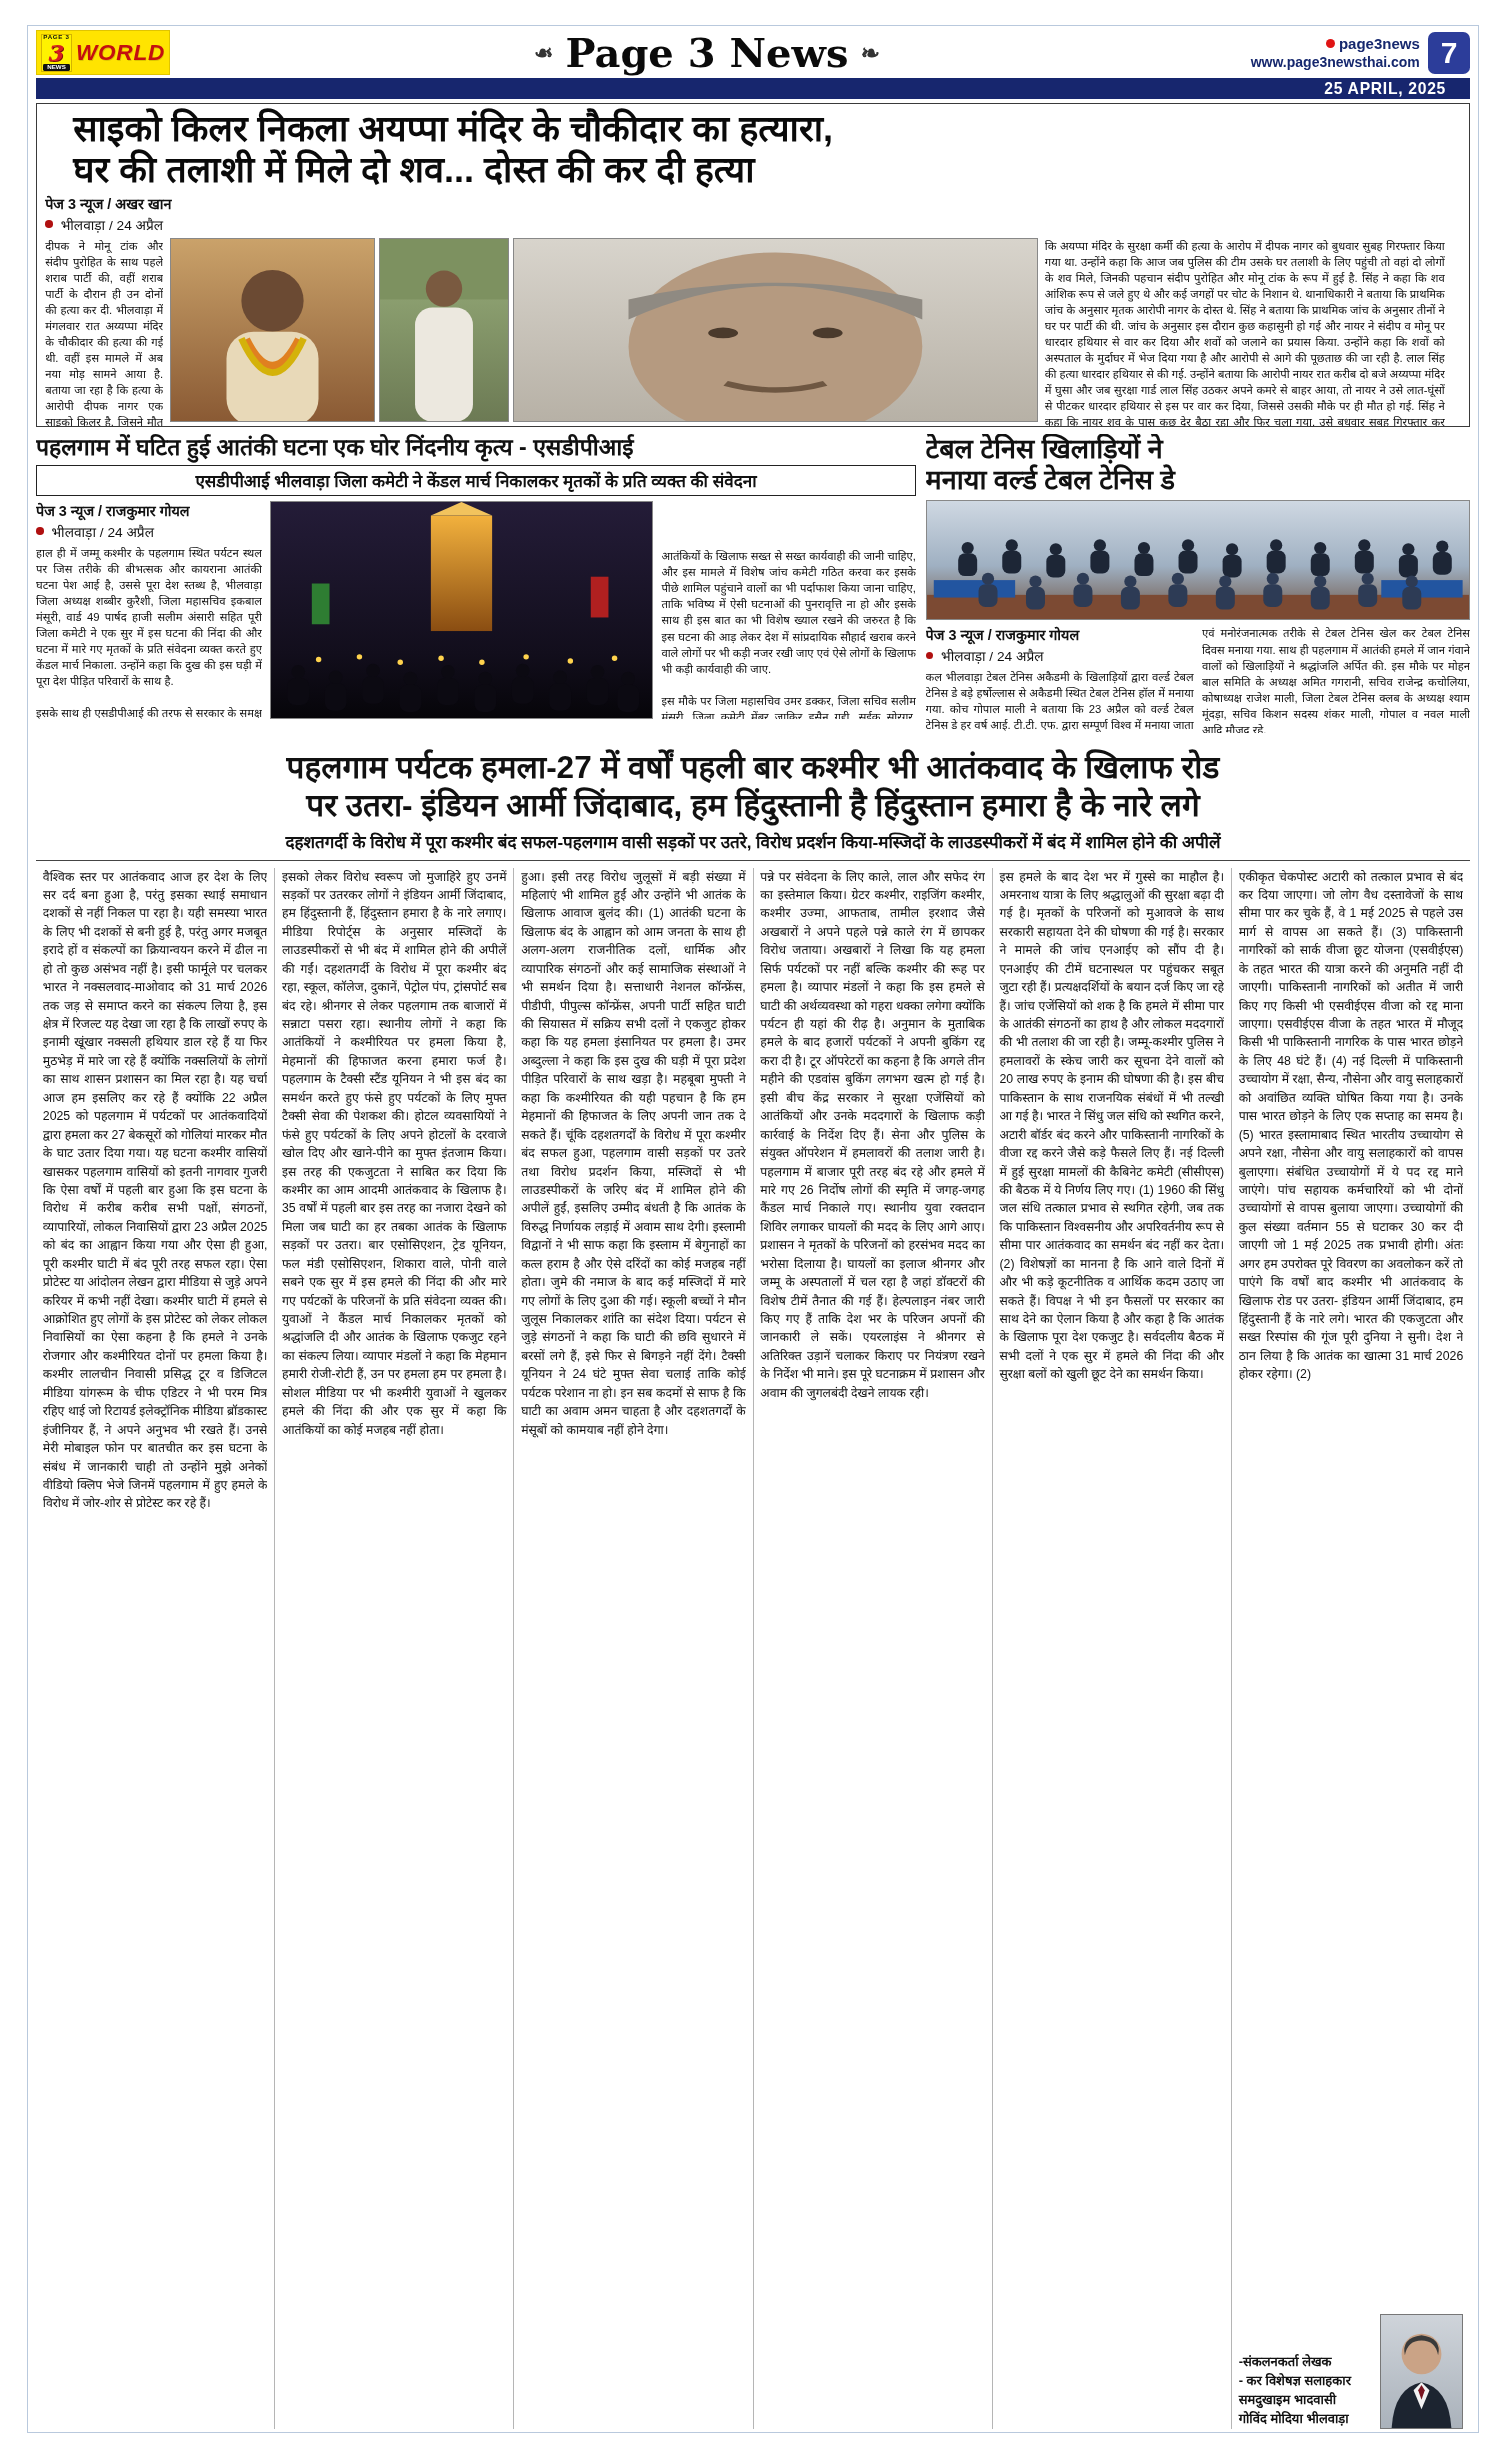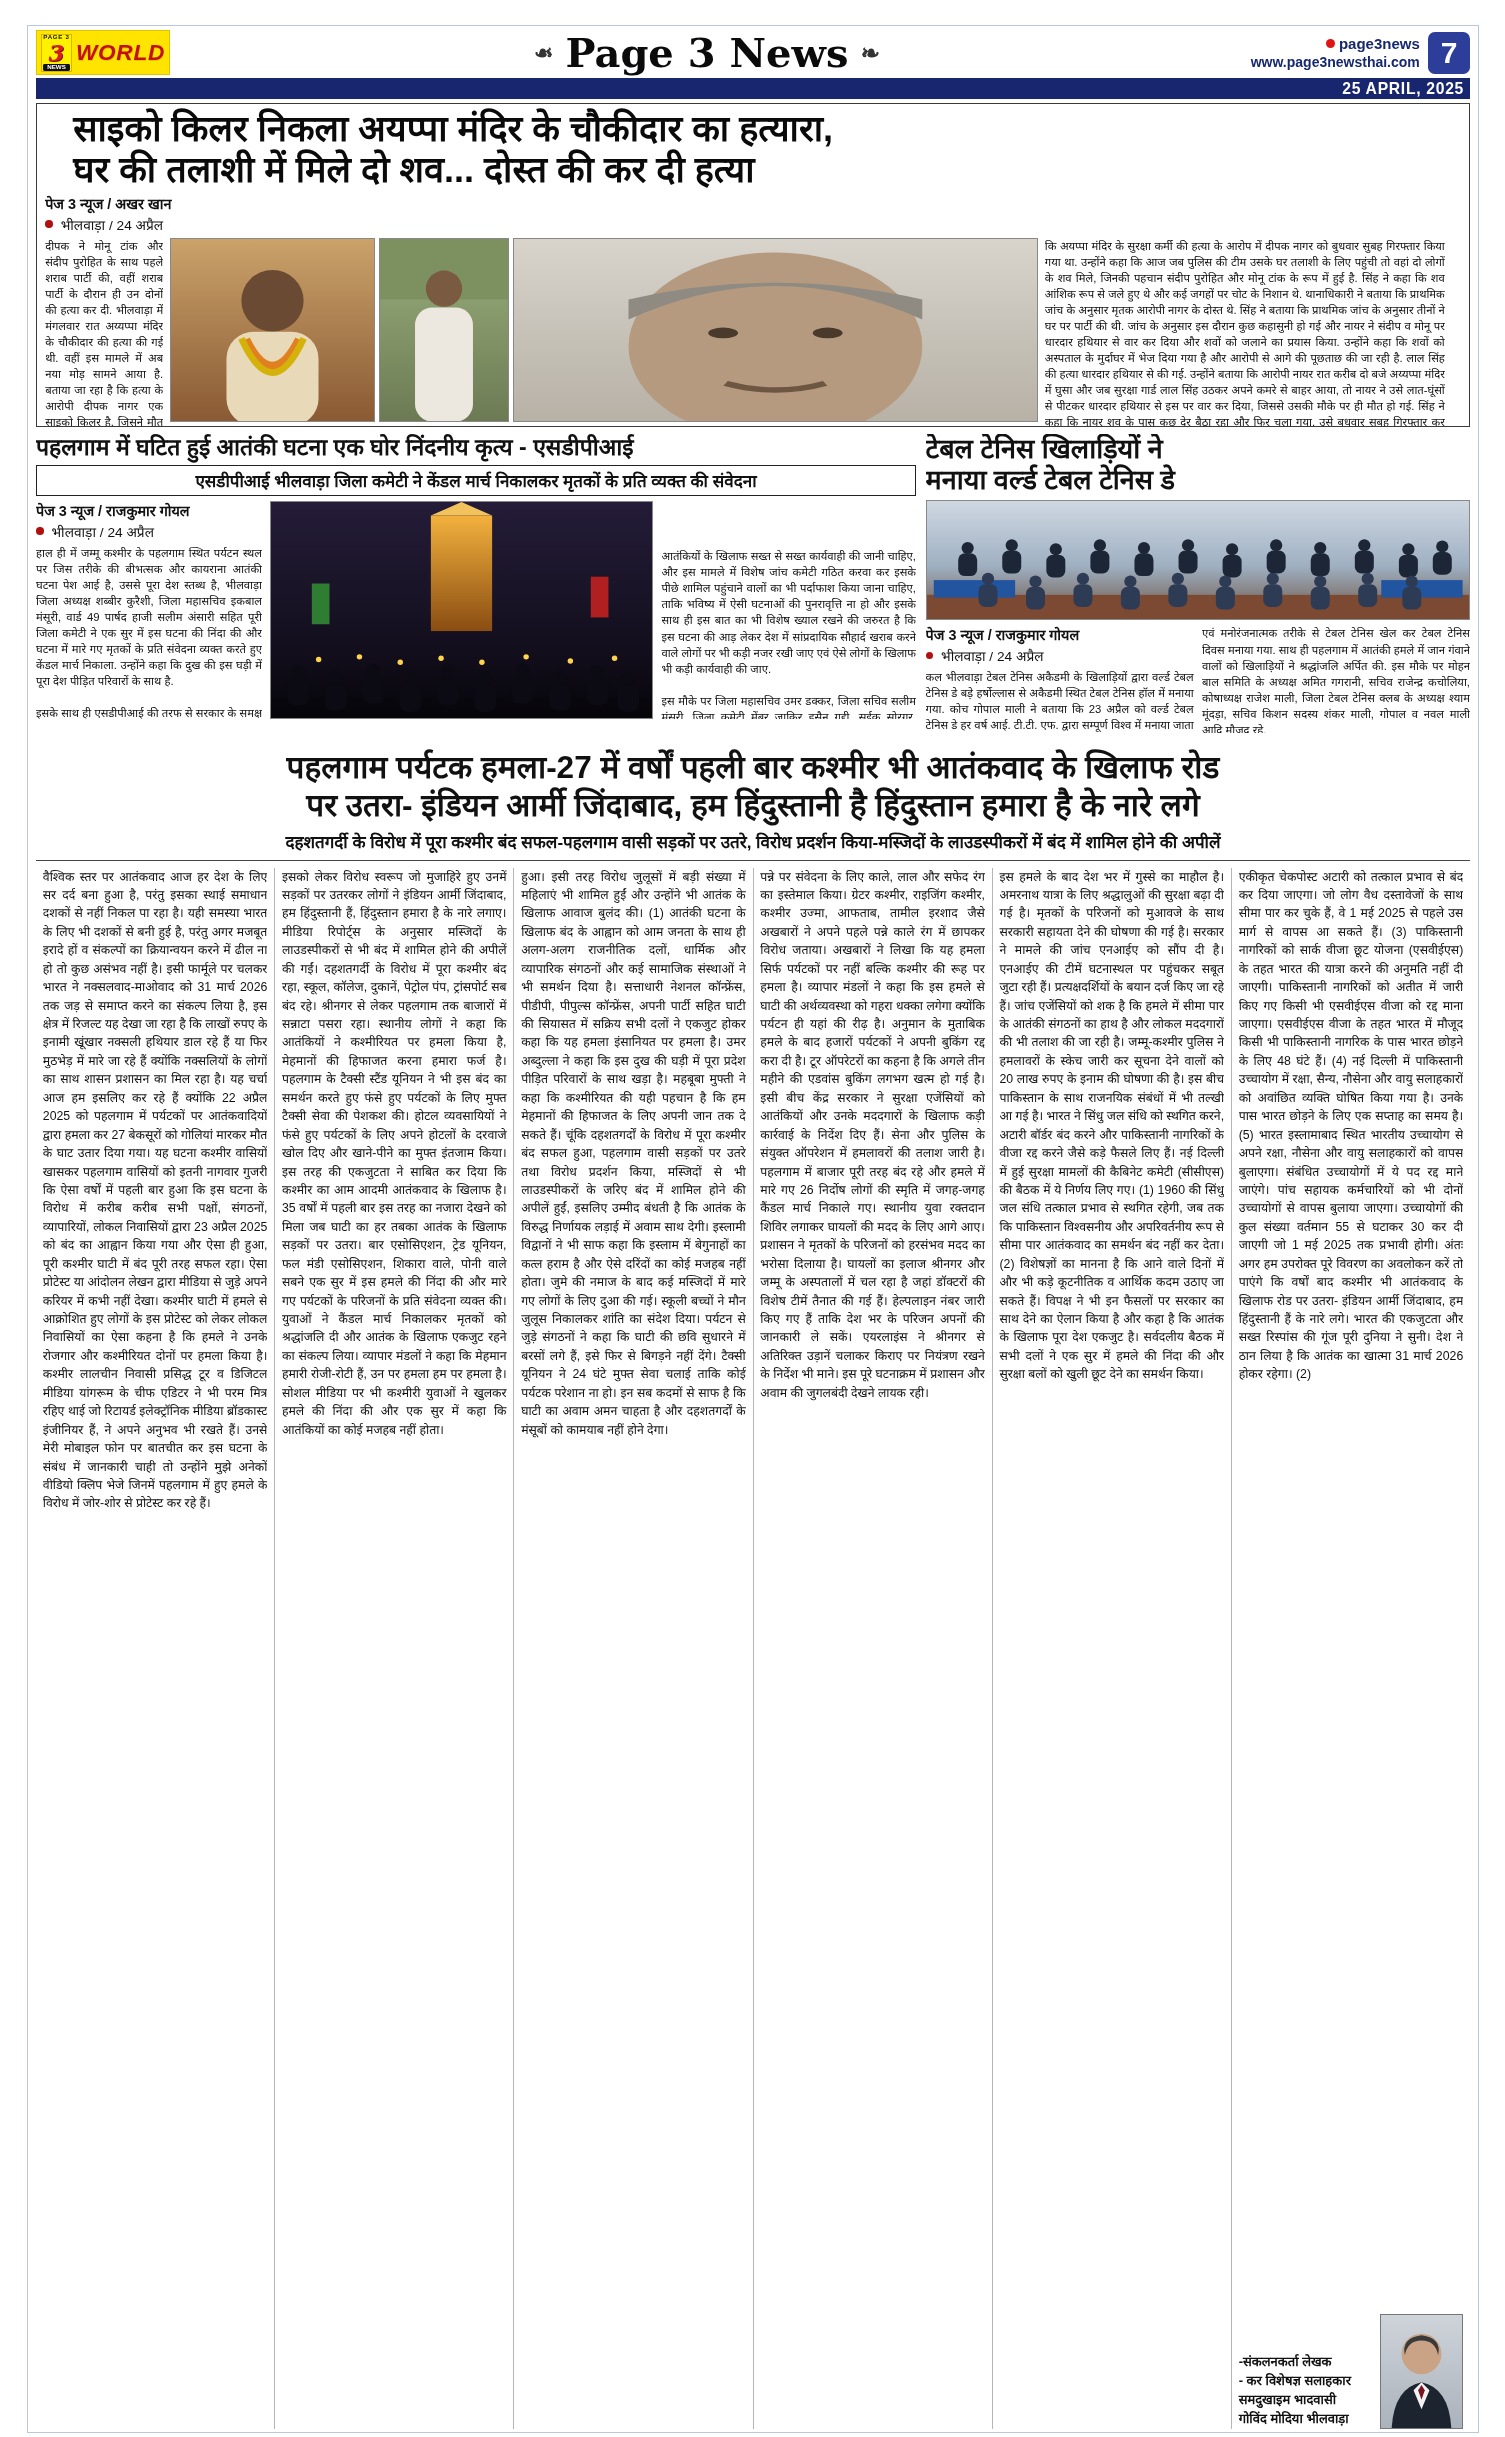--- a/index.html
+++ b/index.html
@@ -49,21 +49,21 @@
   .dot-icon { width:9px; height:9px; border-radius:50%; background:#e01414; display:inline-block; }
   .website { font-weight:bold; font-size:14px; color:#16286e; }
   .pagenum-box {
     width:42px; height:42px; background:#2c3d9a; color:#fff; border-radius:6.8px;
     display:flex; align-items:center; justify-content:center;
     font-size:30px; font-weight:bold; align-self:center;
   }
   .date-bar {
     margin-top:3.4px; height:20.5px; background:#17266e; color:#fff;
     display:flex; align-items:center; justify-content:flex-end;
-    font-weight:bold; font-size:15.7px; padding-right:6px; letter-spacing:0.7px;
+    font-weight:bold; font-size:15.7px; padding-right:24px; letter-spacing:0.7px;
   }
 
   
   .lead-box { border:1.4px solid #3a3a3a; margin-top:4.1px; padding:5.5px 8.2px 4.1px 8.2px; height:324px; overflow:hidden; }
   .lead-headline { font-size:36px; font-weight:800; line-height:1.12; color:#0a0a0a;margin-left:28px; }
   .lead-byline { margin-top:4.1px; }
   .byline-l1 { font-weight:bold; font-size:14.4px; }
   .byline-l2 { font-weight:normal; font-size:13.7px; display:flex; align-items:center; gap:8px; margin-top:1.4px; }
   .bullet-sq { width:7.5px; height:7.5px; border-radius:50%; background:#b01010; display:inline-block; }
   .lead-body { display:flex; gap:6.8px; margin-top:4.1px; height:205px; }

